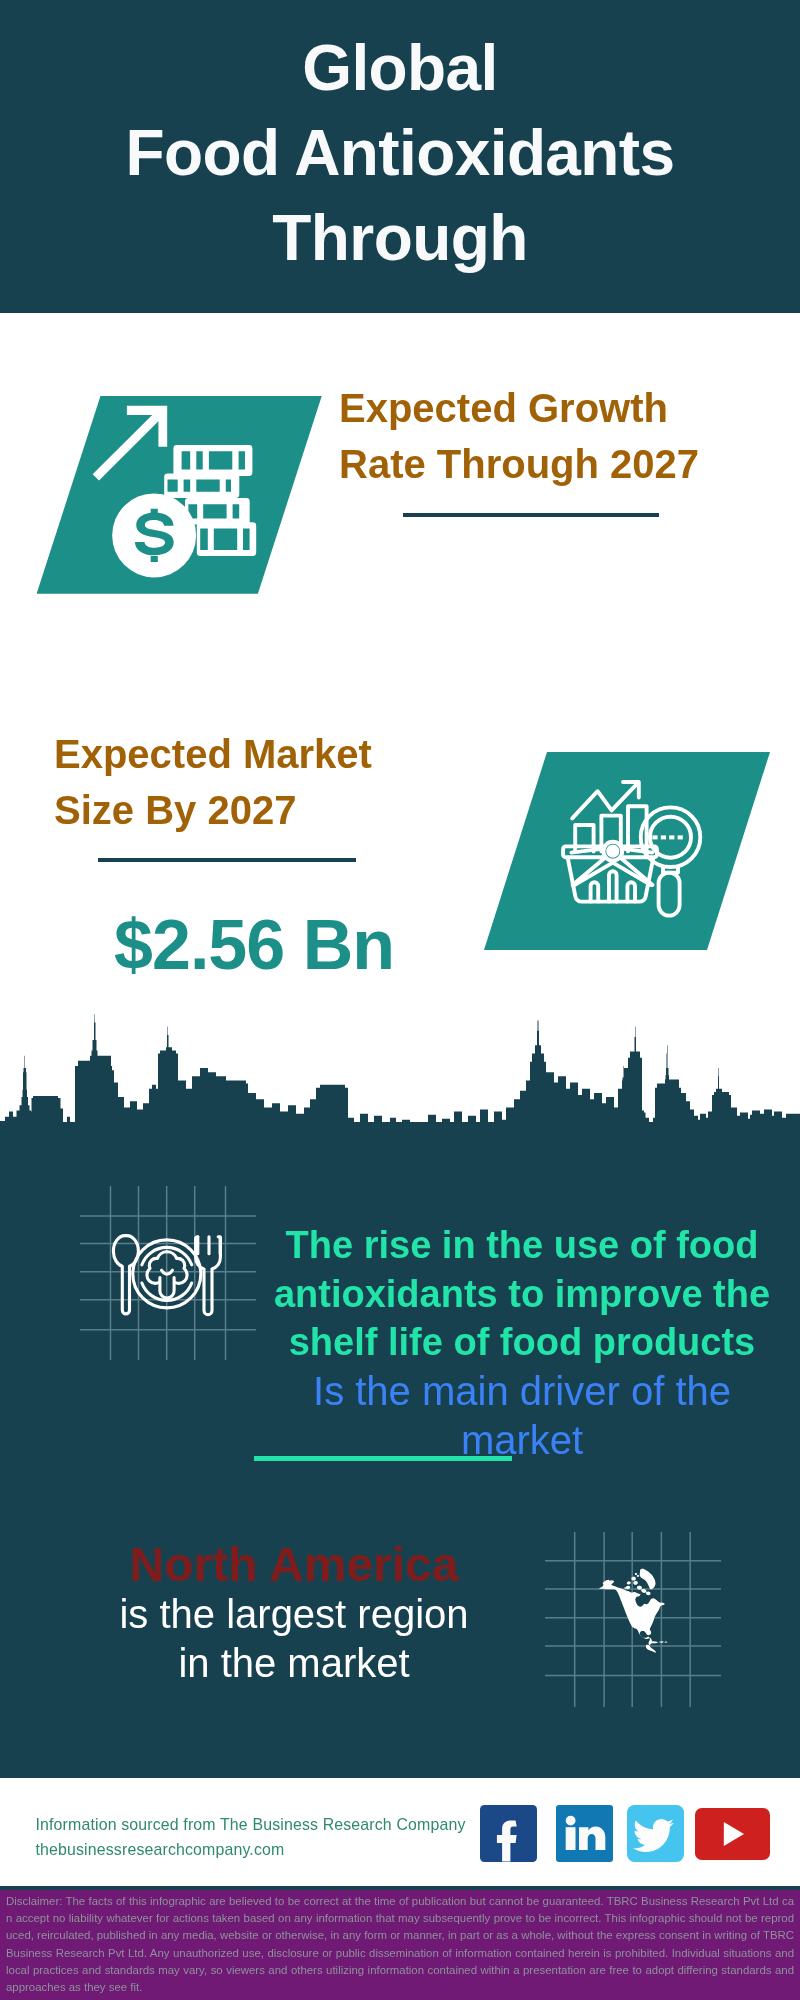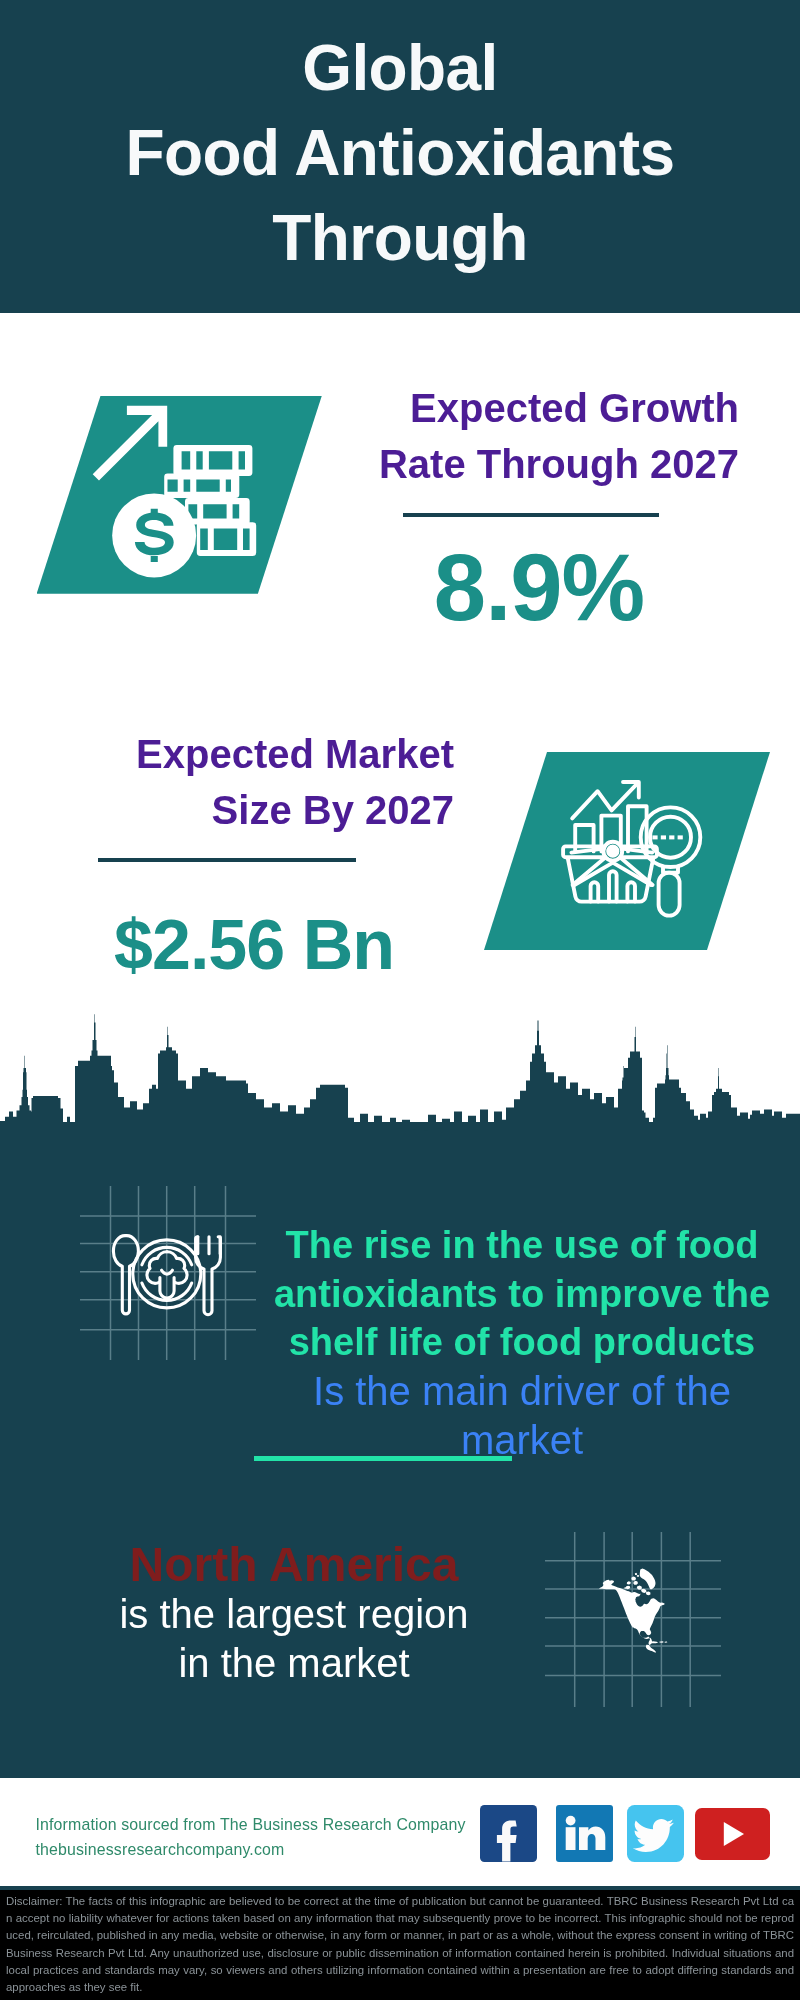--- a/index.html
+++ b/index.html
@@ -17,22 +17,22 @@
   
   .white{position:absolute;left:0;top:313px;width:800px;height:809px;background:#fff;}
 
   
   .tile{position:absolute;background:#1b8f88;}
   .tile-a{left:36.6px;top:395.6px;width:285.3px;height:198.2px;
           clip-path:polygon(22.44% 0,100% 0,77.56% 100%,0 100%);}
   .tile-b{left:484px;top:752px;width:286px;height:198px;
           clip-path:polygon(22.03% 0,100% 0,77.97% 100%,0 100%);}
 
-  .stat-label{position:absolute;color:#4c1d95;font-weight:bold;font-size:40px;
-      line-height:56px;text-align:right;}
+  .stat-label{position:absolute;color:#a16207;font-weight:bold;font-size:40px;
+      line-height:56px;text-align:left;}
   .stat-rule{position:absolute;height:3.8px;background:#17414f;}
   .stat-value{position:absolute;color:#1b8f88;font-weight:bold;text-align:center;
       letter-spacing:-1px;}
 
   .s1-label{left:339px;top:380px;width:400px;}
   .s1-rule{left:403px;top:513px;width:256px;}
   .s1-value{left:339px;top:541px;width:400px;font-size:94px;line-height:94px;}
 
   .s2-label{left:54px;top:726px;width:400px;}
   .s2-rule{left:98px;top:858px;width:258px;}
@@ -61,21 +61,21 @@
   .footer{position:absolute;left:0;top:0;width:800px;height:0;}
   .source{position:absolute;left:35.5px;top:1812px;width:480px;color:#2f8a6a;
       font-size:15.9px;line-height:25px;letter-spacing:0.15px;}
   .socials{position:absolute;left:0;top:0;width:800px;height:0;}
   .soc{position:absolute;display:block;}
   .soc-fb{left:480px;top:1805px;width:57px;height:57px;}
   .soc-li{left:556px;top:1805px;width:57px;height:57px;}
   .soc-tw{left:627px;top:1805px;width:57px;height:57px;}
   .soc-yt{left:695px;top:1808px;width:75px;height:52px;}
 
-  .discl-wrap{position:absolute;left:0;top:1886px;width:800px;height:114px;background:#000000;
+  .discl-wrap{position:absolute;left:0;top:1886px;width:800px;height:114px;background:#701a75;
       border-top:4px solid #17414f;box-sizing:border-box;}
   .discl{position:absolute;left:6px;top:3px;width:788px;color:#8b9398;font-size:11.42px;
       line-height:17.2px;text-align:justify;word-break:break-all;}
 </style>
 </head>
 <body>
 
 <div class="page">
 
   <div class="header">
@@ -168,21 +168,20 @@
         <rect x="677.6" y="835.4" width="5.2" height="4.0"></rect>
       </g>
     </svg>
   </div>
 
   <div class="stat-label s1-label">
     <span>Expected Growth</span><br>
     <span>Rate Through 2027</span>
   </div>
   <div class="stat-rule s1-rule"></div>
-  <div class="stat-value s1-value">8.9%</div>
 
   <div class="stat-label s2-label">
     <span>Expected Market</span><br>
     <span>Size By 2027</span>
   </div>
   <div class="stat-rule s2-rule"></div>
   <div class="stat-value s2-value">$2.56 Bn</div>
 
   <div class="dark"></div>
   <svg class="skyline" viewBox="0 0 800 140" preserveAspectRatio="none">

